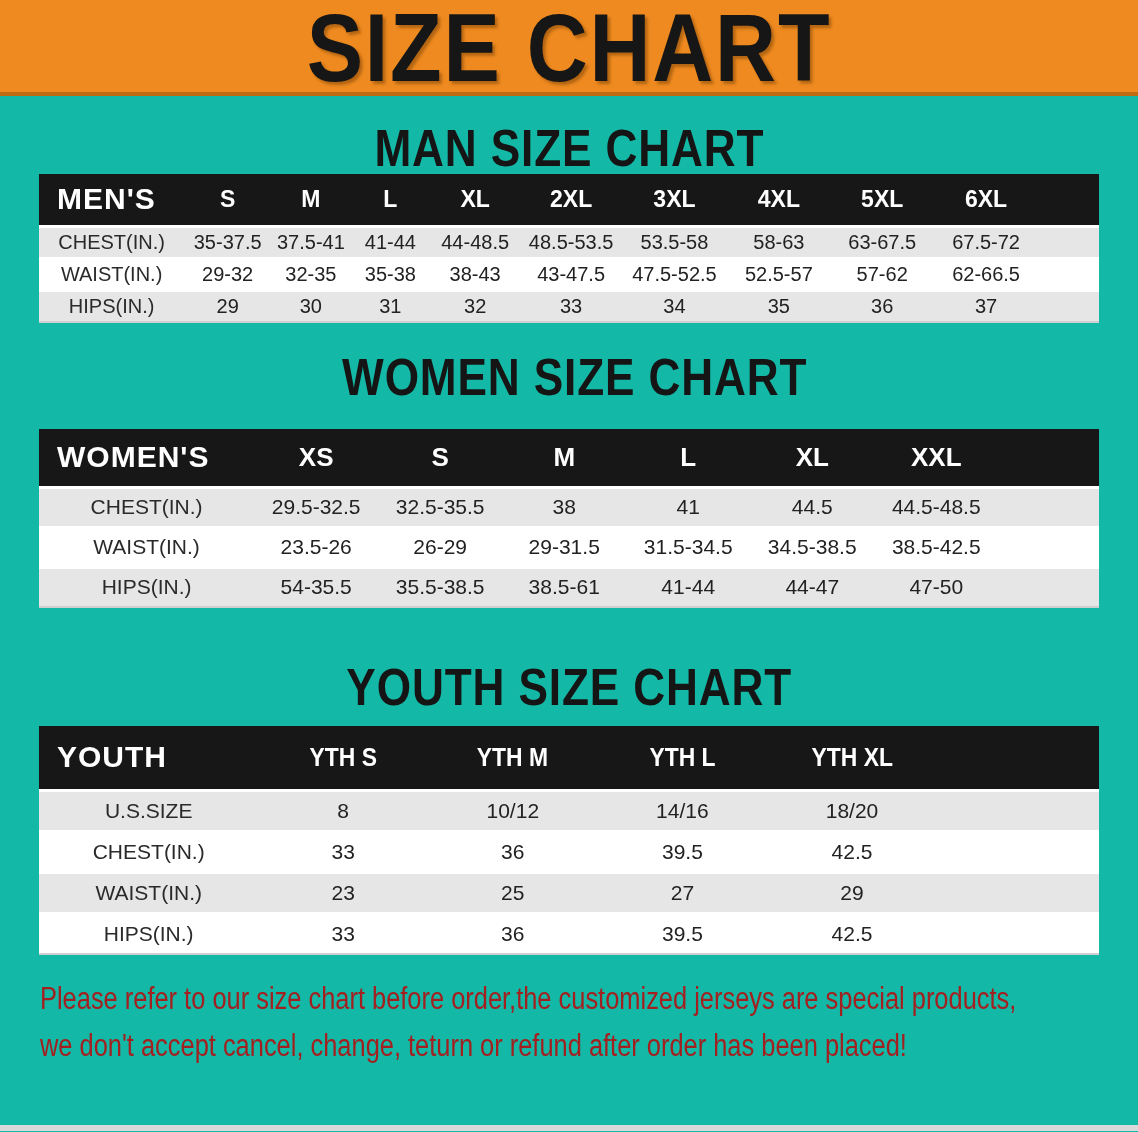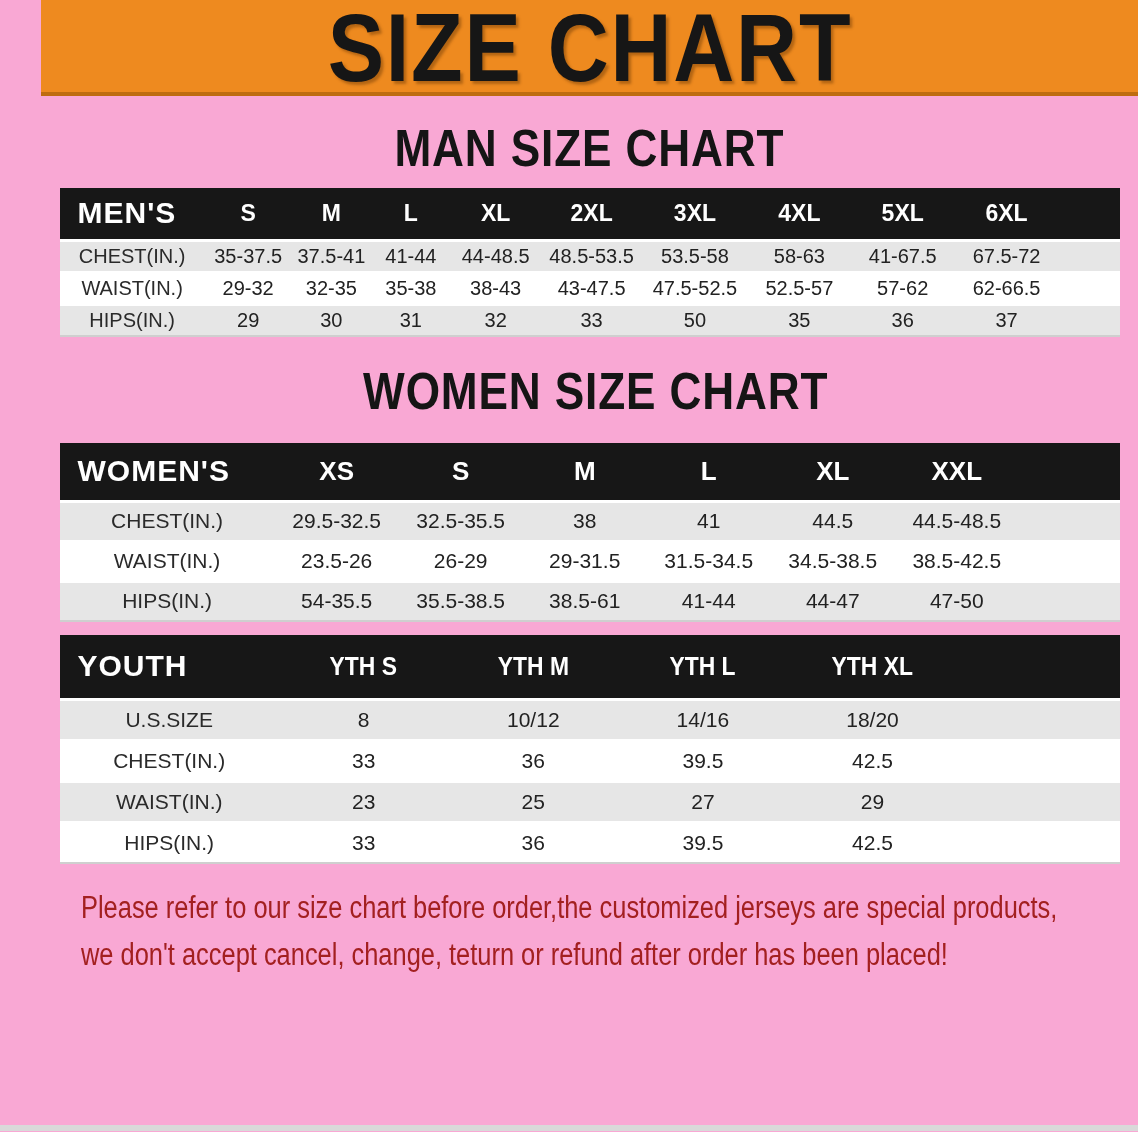--- a/index.html
+++ b/index.html
@@ -6,22 +6,22 @@
     --accent-orange:#ee8a1f;
     --accent-orange-dark:#bf6c10;
     --header-bar-black:#171717;
     --row-stripe-gray:#e6e6e6;
     --disclaimer-red:#a32020;
     --heading-black:#151515;
   }
   *{margin:0;padding:0;box-sizing:border-box;}
   body{background:#888;font-family:"Liberation Sans",sans-serif;}
   .page{
-    width:1138px;height:1132px;background:#f9a8d4;margin:0 auto;
-    position:relative;overflow:hidden;padding-left:41px;
+    width:1138px;height:1132px;background:#14b8a6;margin:0 auto;
+    position:relative;overflow:hidden;
   }
   
   .banner{
     height:96px;background:var(--accent-orange,#ee8a1f);
     border-bottom:4px solid var(--accent-orange-dark,#bf6c10);
     text-align:center;
   }
   .banner-title{
     display:inline-block;font-weight:bold;font-size:96px;line-height:96px;
     color:#161616;letter-spacing:2px;transform:scaleX(0.88);transform-origin:center;
@@ -35,21 +35,21 @@
     transform:scaleX(0.85);transform-origin:center;white-space:nowrap;
   }
   .heading-men{margin-top:26px;text-align:center;}
   .heading-women{margin-top:28px;margin-left:12px;}
   .heading-youth{margin-top:53px;}
   
   .size-table{
     width:1060px;margin:0 auto;border-collapse:collapse;table-layout:fixed;
     border-bottom:2px solid #cfcfcf;
   }
-  .tbl-men{margin-top:14px;}
+  .tbl-men{}
   .tbl-women{margin-top:26px;}
   .tbl-youth{margin-top:13px;}
   .size-table thead th{
     background:var(--header-bar-black,#171717);color:#fff;text-align:center;
     font-weight:600;vertical-align:middle;
   }
   .tbl-men   thead tr{height:52px;}
   .tbl-women thead tr{height:58px;}
   .tbl-youth thead tr{height:64px;}
   .size-table thead th.group-label{
@@ -125,21 +125,21 @@
       <tbody>
           <tr class="stripe-gray">
             <td class="row-label"><span>CHEST(IN.)</span></td>
             <td class="value"><span>35-37.5</span></td>
             <td class="value"><span>37.5-41</span></td>
             <td class="value"><span>41-44</span></td>
             <td class="value"><span>44-48.5</span></td>
             <td class="value"><span>48.5-53.5</span></td>
             <td class="value"><span>53.5-58</span></td>
             <td class="value"><span>58-63</span></td>
-            <td class="value"><span>41-67.5</span></td>
+            <td class="value"><span>63-67.5</span></td>
             <td class="value"><span>67.5-72</span></td>
             <td class="spacer"></td>
           </tr>
           <tr class="stripe-white">
             <td class="row-label"><span>WAIST(IN.)</span></td>
             <td class="value"><span>29-32</span></td>
             <td class="value"><span>32-35</span></td>
             <td class="value"><span>35-38</span></td>
             <td class="value"><span>38-43</span></td>
             <td class="value"><span>43-47.5</span></td>
@@ -149,21 +149,21 @@
             <td class="value"><span>62-66.5</span></td>
             <td class="spacer"></td>
           </tr>
           <tr class="stripe-gray">
             <td class="row-label"><span>HIPS(IN.)</span></td>
             <td class="value"><span>29</span></td>
             <td class="value"><span>30</span></td>
             <td class="value"><span>31</span></td>
             <td class="value"><span>32</span></td>
             <td class="value"><span>33</span></td>
-            <td class="value"><span>50</span></td>
+            <td class="value"><span>34</span></td>
             <td class="value"><span>35</span></td>
             <td class="value"><span>36</span></td>
             <td class="value"><span>37</span></td>
             <td class="spacer"></td>
           </tr>
         </tbody>
     </table>
   </section>
 
   <section>
@@ -220,20 +220,21 @@
             <td class="value"><span>41-44</span></td>
             <td class="value"><span>44-47</span></td>
             <td class="value"><span>47-50</span></td>
             <td class="spacer"></td>
           </tr>
         </tbody>
     </table>
   </section>
 
   <section>
+    <h2 class="section-heading heading-youth"><span class="condensed">YOUTH SIZE CHART</span></h2>
     <table class="size-table tbl-youth">
       <colgroup>
         <col style="width:20.7%">
           <col style="width:16%">
           <col style="width:16%">
           <col style="width:16%">
         <col style="width:16%">
           <col style="width:15.3%">
       </colgroup>
       <thead>

